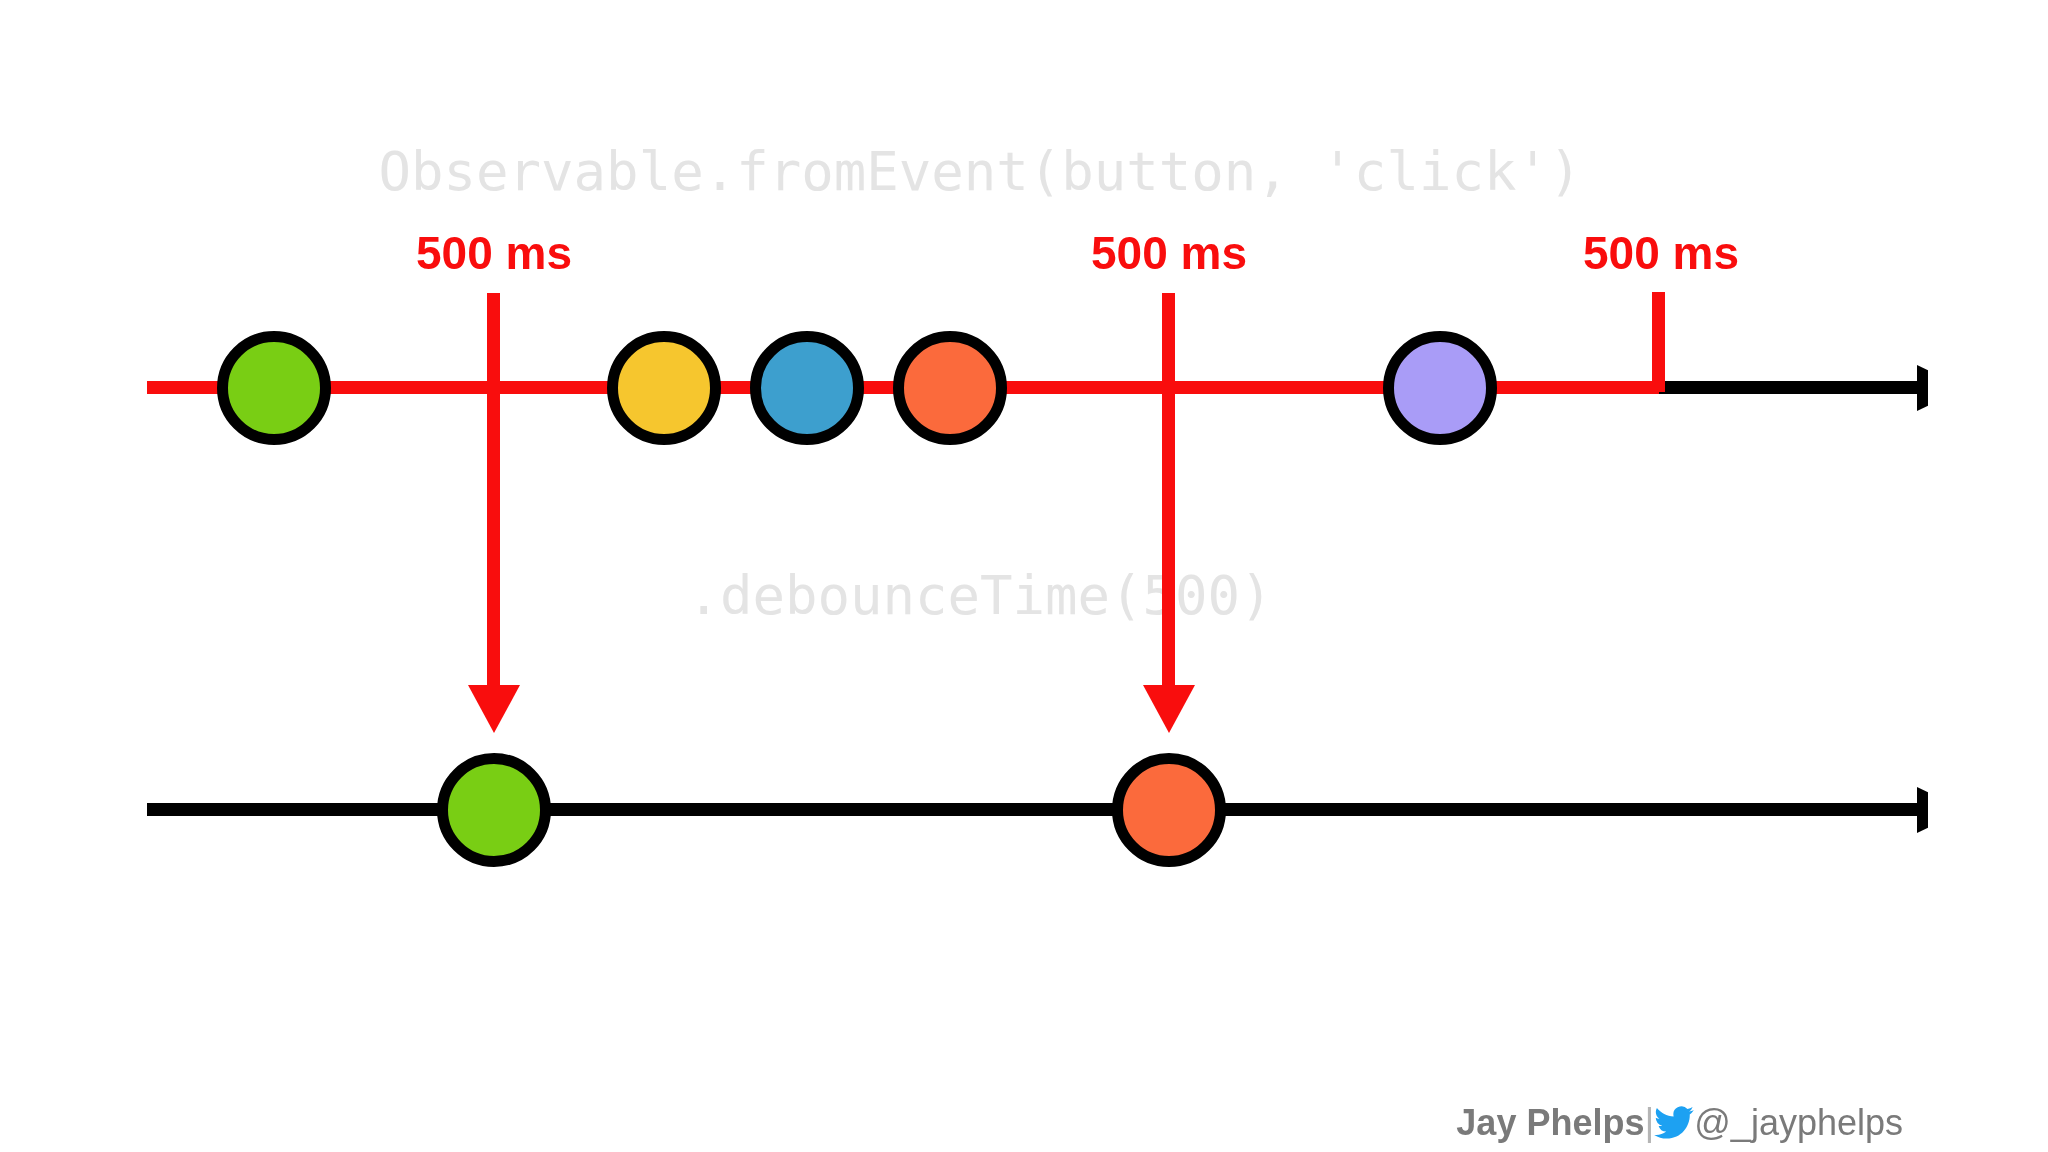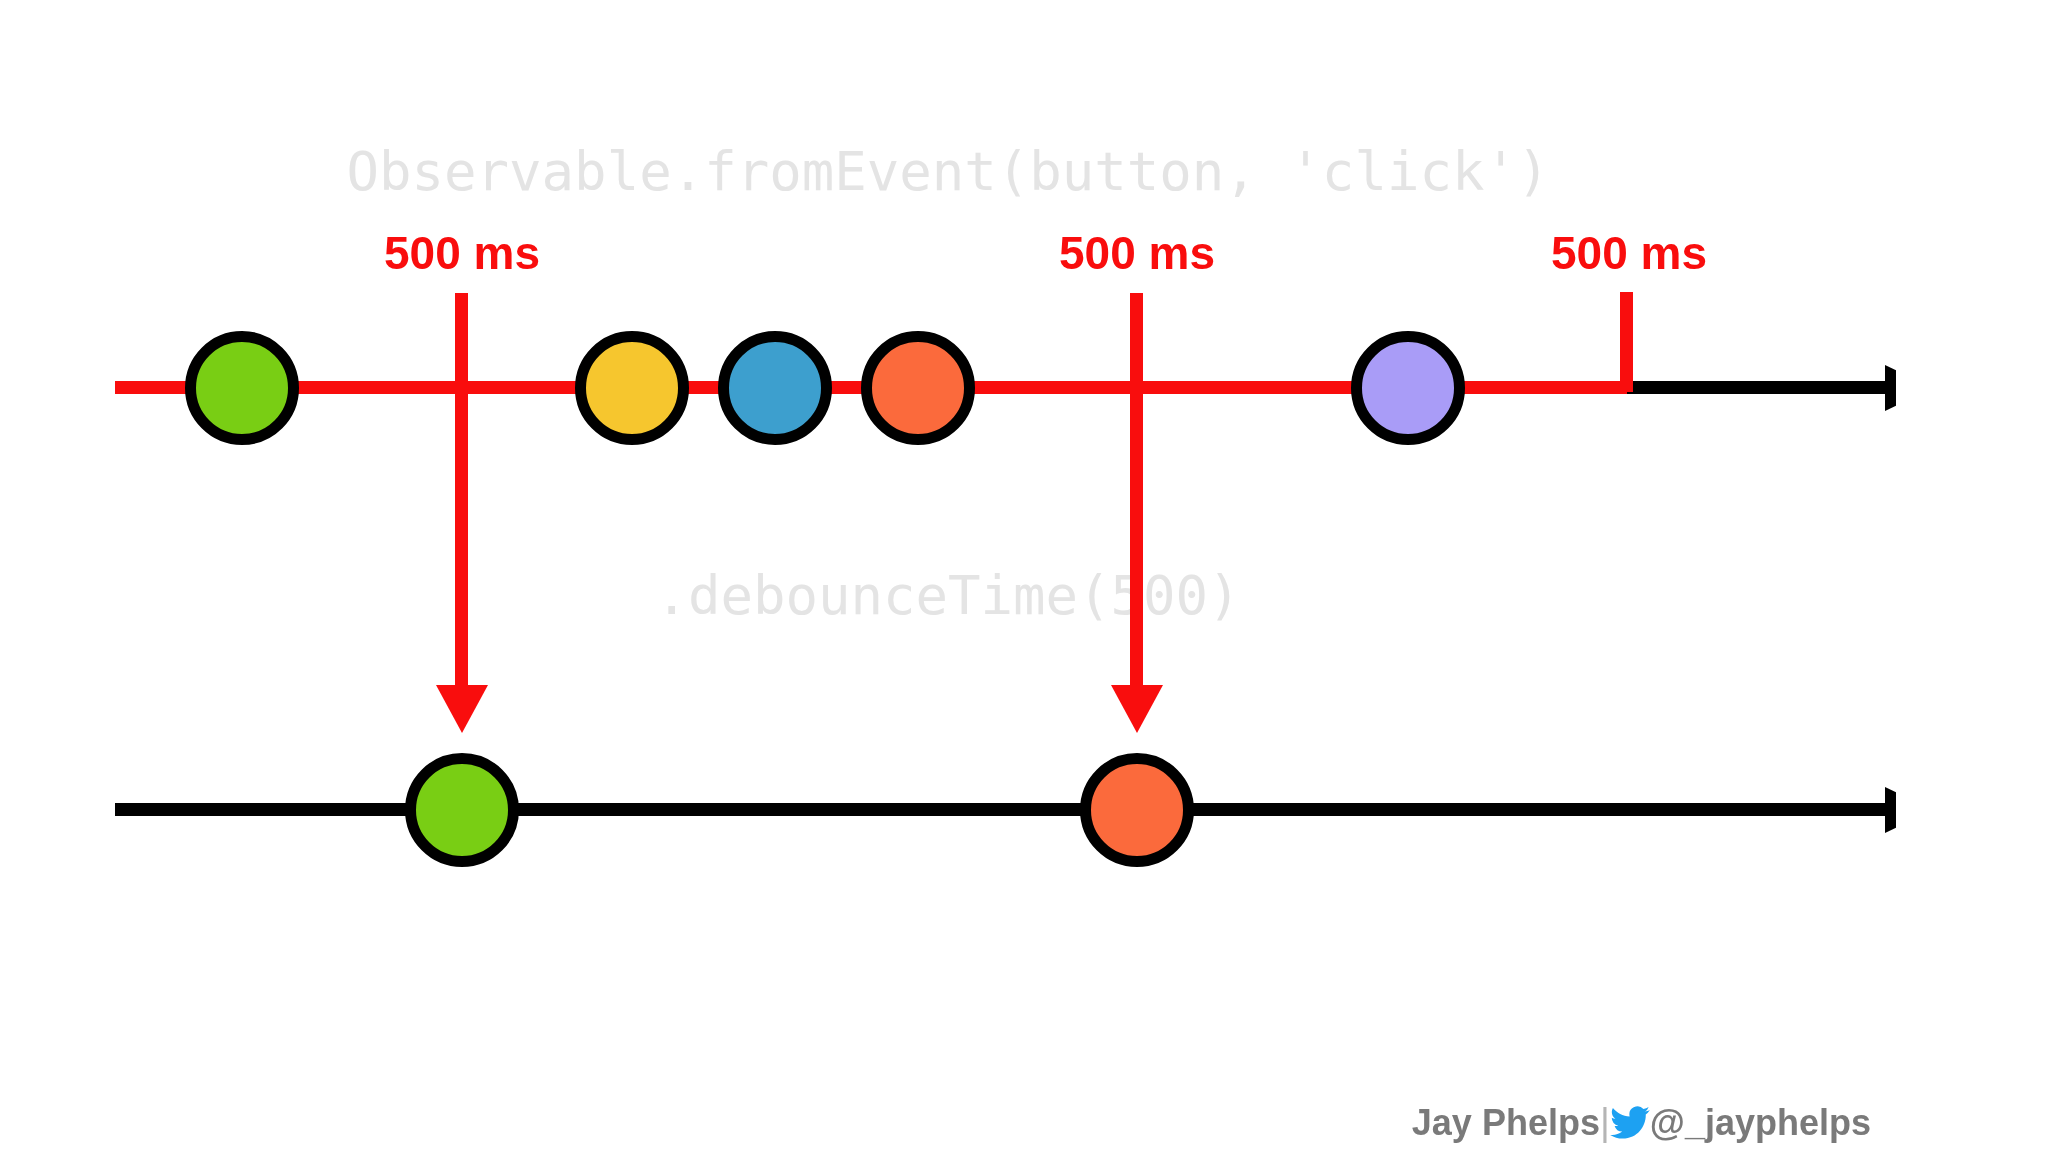--- a/index.html
+++ b/index.html
@@ -3,20 +3,21 @@
 <meta charset="utf-8">
 <style>
   html, body { margin: 0; padding: 0; background: #ffffff; }
   #slide {
     position: relative;
     width: 1896px;
     height: 1152px;
     background: #ffffff;
     overflow: hidden;
     font-family: "Liberation Sans", sans-serif;
+    margin-left: 32px;
   }
   .code {
     position: absolute;
     left: 0; right: 0;
     text-align: center;
     font-family: "DejaVu Sans Mono", monospace;
     font-size: 54px;
     line-height: 54px;
     color: #e4e4e4;
     white-space: pre;
@@ -67,21 +68,21 @@
     bottom: 8px;
     display: flex;
     align-items: center;
     gap: 0;
     font-size: 36px;
     color: #7a7a7a;
     z-index: 5;
   }
   .footer .author { font-weight: 700; }
   .footer .sep    { font-weight: 400; color: #b5b5b5; font-size: 38px; }
-  .footer .handle { font-weight: 700; }
+  .footer .handle { font-weight: 400; }
   .footer svg { display: block; }
 </style>
 </head>
 <body>
 
 <div id="slide">
 
   <div class="code" style="top:145px;">Observable.fromEvent(button, 'click')</div>
 
   <div class="ms-label" style="left:462px; top:220px;">500 ms</div>

